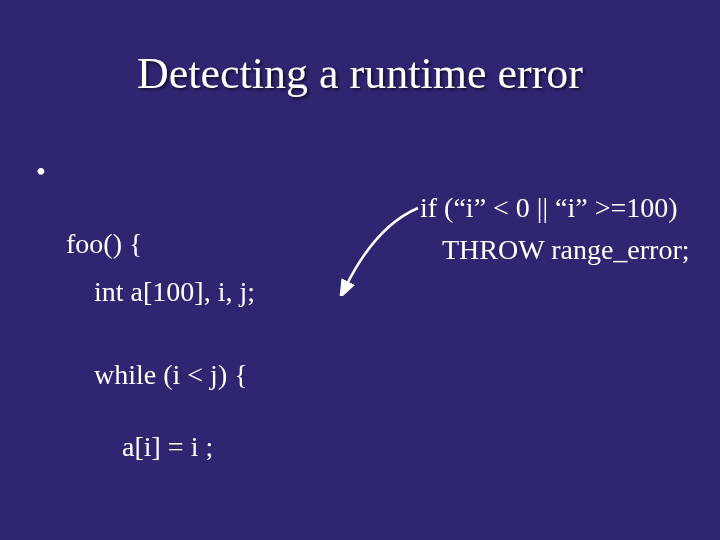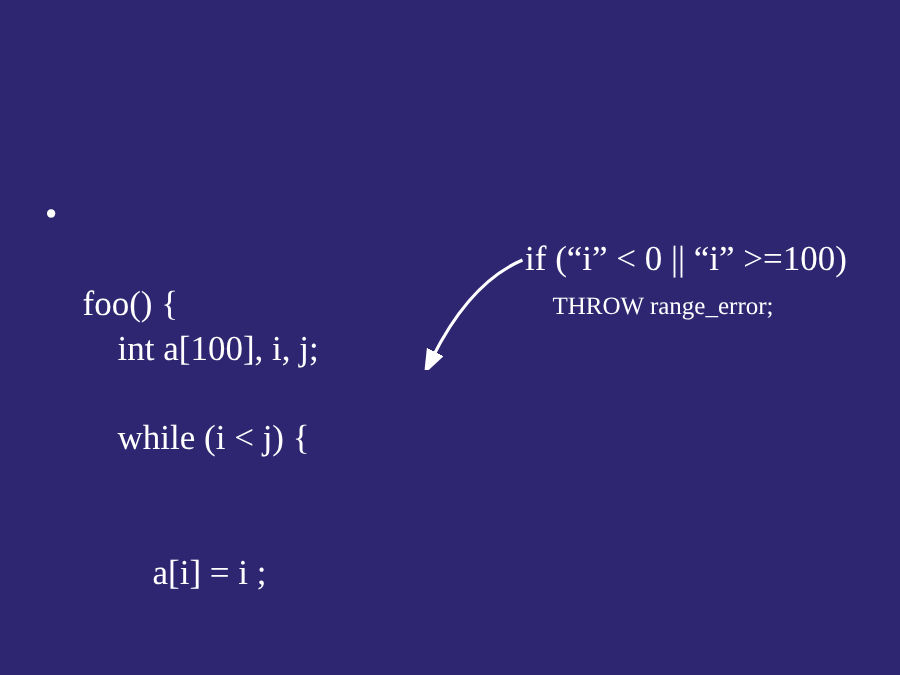--- a/index.html
+++ b/index.html
@@ -40,50 +40,51 @@
     line-height: 1.2;
   }
   .code-block {
     position: absolute;
     top: 190px;
     left: 66px;
     font-size: 28px;
     line-height: 1.28;
     white-space: pre;
   }
-  .indent1 { padding-left: 28px; display: block; }
-  .indent2 { padding-left: 56px; display: block; margin-top: 36px; }
+  .indent1 { padding-left: 28px; display: block; margin-top: 12px; }
+  .indent2 { padding-left: 56px; display: block; }
   .annot-if {
     position: absolute;
     top: 192px;
     left: 420px;
     font-size: 28px;
     white-space: nowrap;
   }
   .annot-throw {
     position: absolute;
     top: 234px;
     left: 442px;
-    font-size: 20px;
+    font-size: 28px;
     white-space: nowrap;
   }
   .arrow {
     position: absolute;
     top: 196px;
     left: 336px;
     width: 90px;
     height: 100px;
     pointer-events: none;
   }
 </style>
 </head>
 <body>
 
 <div class="slide">
 
+  <div class="title">Detecting a runtime error</div>
 
   <div class="bullet-row">
     <span class="bullet-dot">•</span>
   </div>
 
   <div class="code-block">
 <span>foo() {</span>
 <span class="indent1">int a[100], i, j;</span>
 <span class="indent1">while (i &lt; j) {</span>
 <span class="indent2">a[i] = i ;</span>

